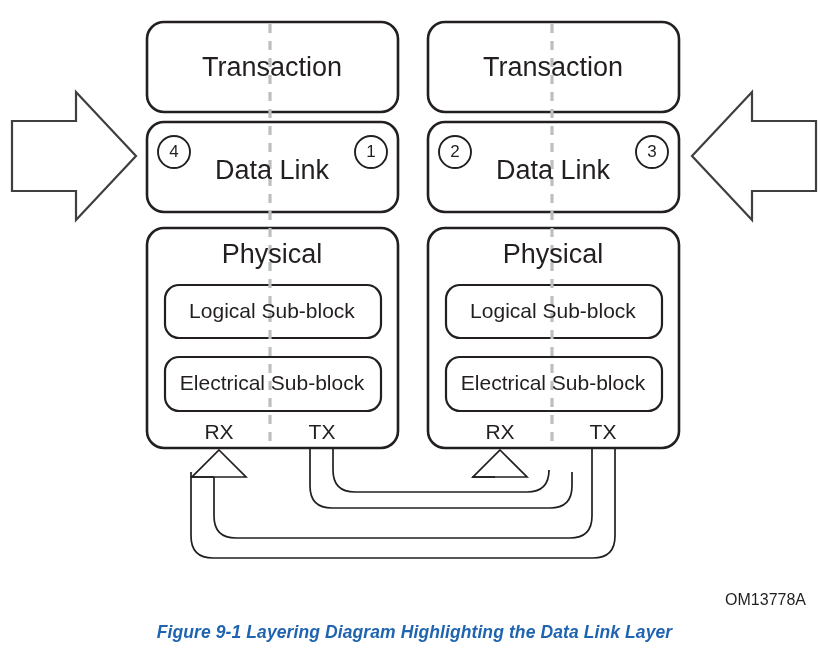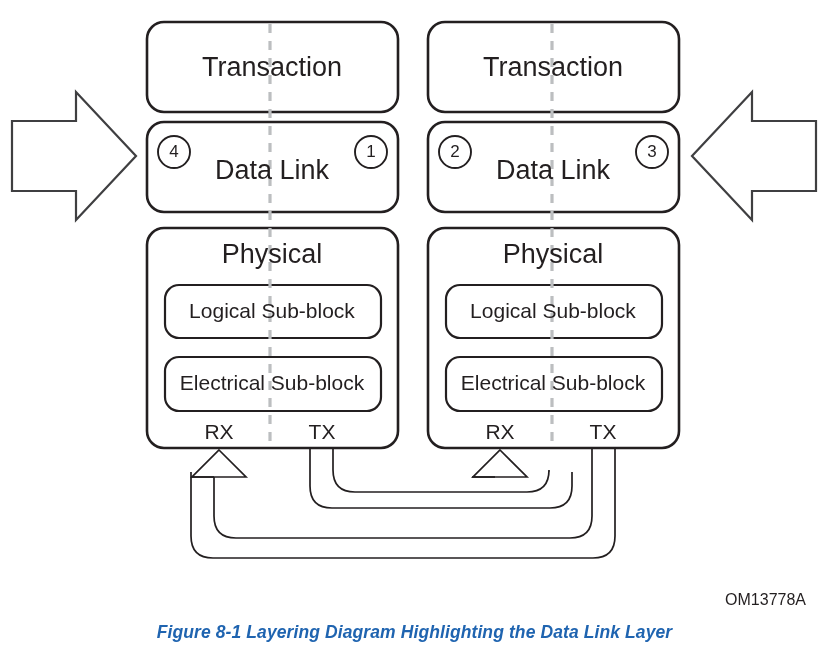--- a/index.html
+++ b/index.html
@@ -216,14 +216,14 @@
     </g>
 
     <g>
 
       <line class="loop-path" x1="207" y1="477" x2="207" y2="477"></line>
     </g>
 
     <text class="t-code" x="806" y="601">OM13778A</text>
   </svg>
 
-  <div class="caption">Figure  8-1  Layering Diagram Highlighting the Data Link Layer</div>
+  <div class="caption">Figure  9-1  Layering Diagram Highlighting the Data Link Layer</div>
 </div>
 
 </body></html>

